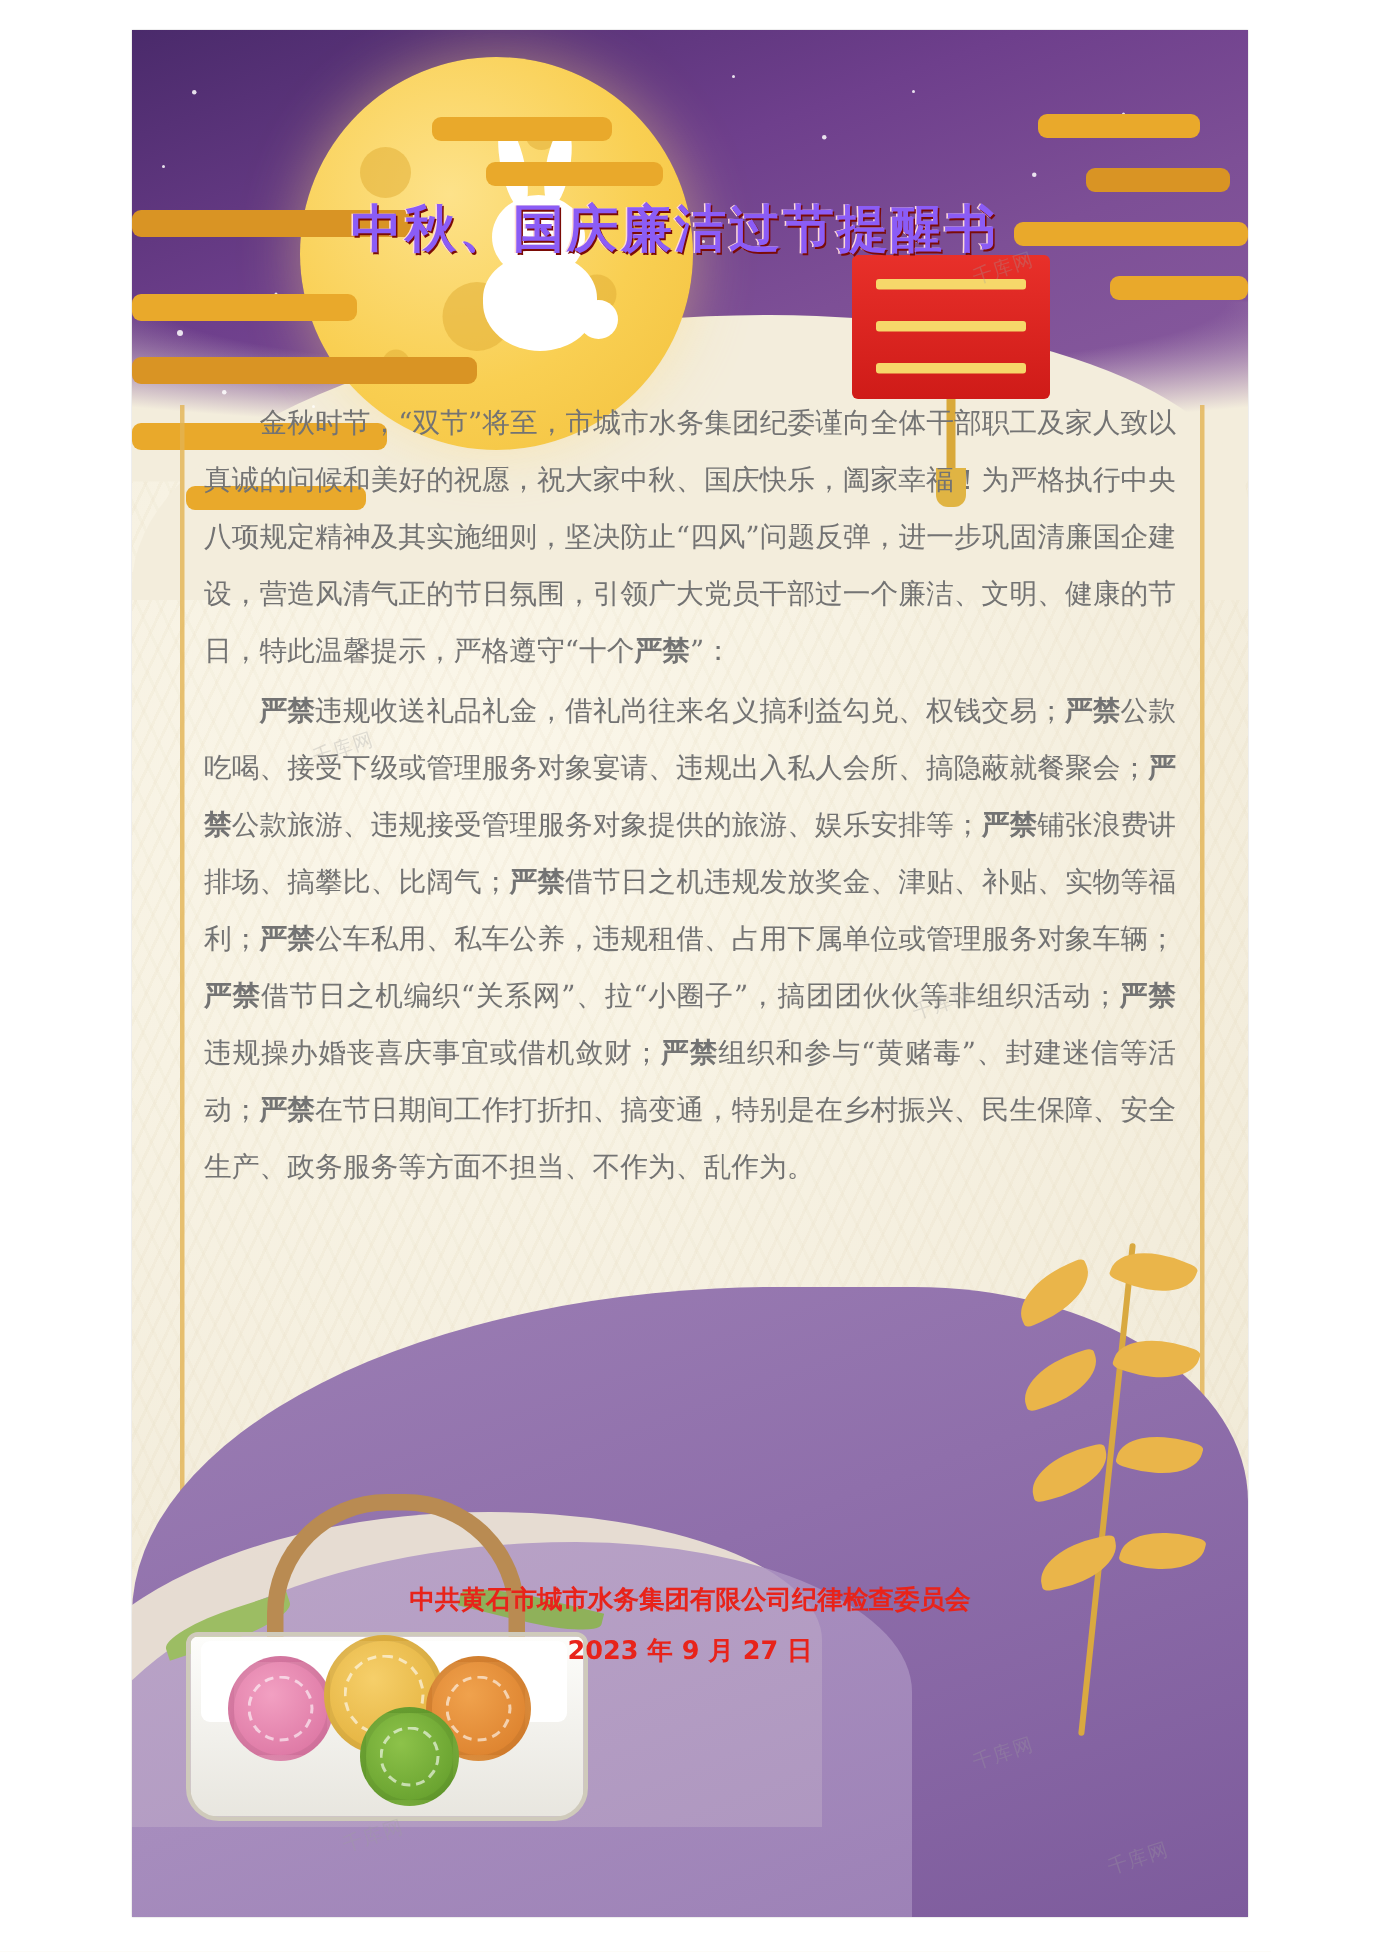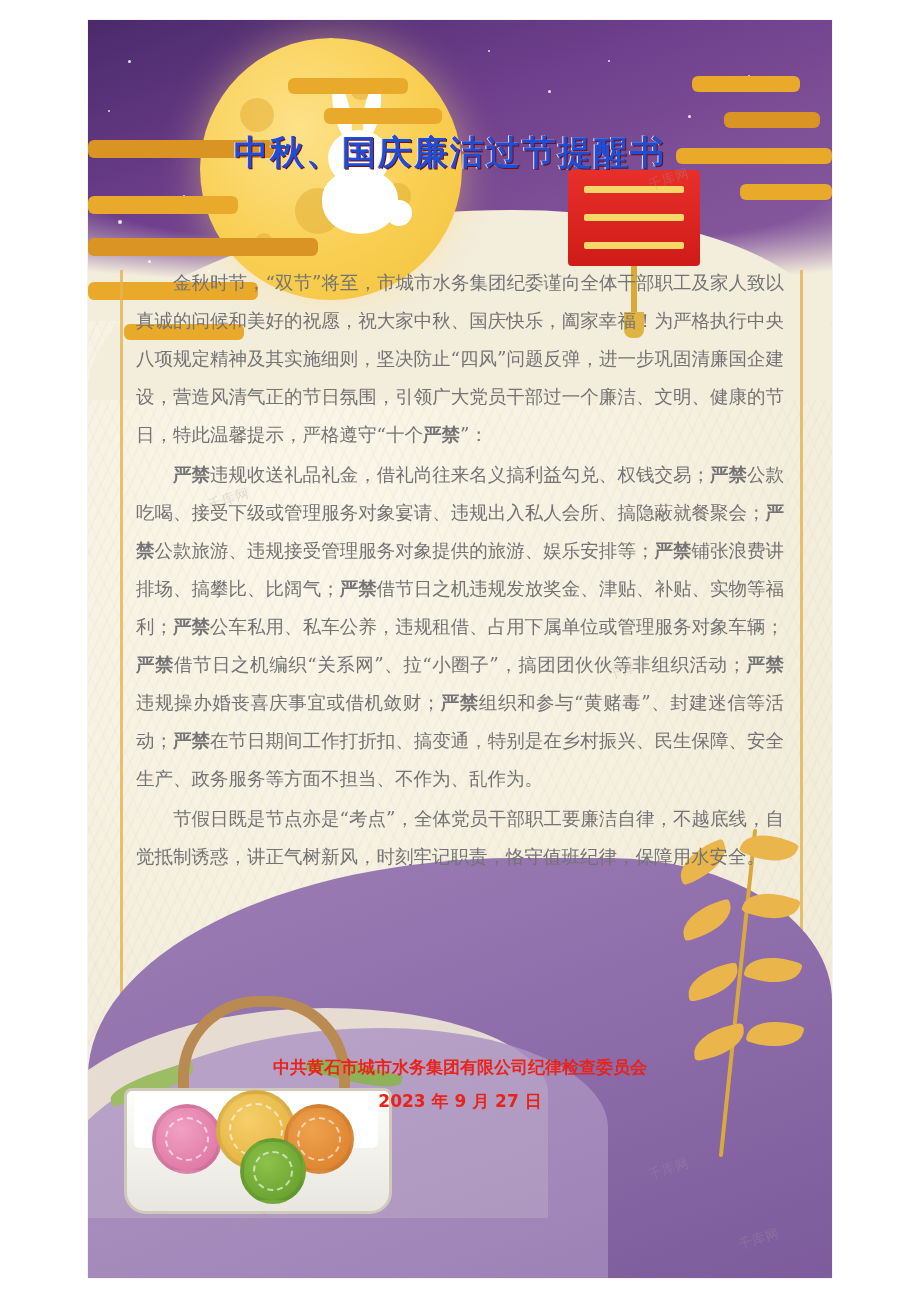--- a/index.html
+++ b/index.html
@@ -117,21 +117,21 @@
   .leaf{position:absolute;background:#8fb15a;border-radius:60% 0 60% 0;}
   
   .wheat{position:absolute;right:26px;bottom:120px;width:140px;height:330px;}
   .wheat .stem{position:absolute;left:70px;top:0;width:4px;height:330px;background:#d9a940;border-radius:2px;transform:rotate(6deg);}
   .wheat .lf{position:absolute;width:54px;height:28px;background:#eab54a;border-radius:80% 10% 80% 10%;}
   
   .title{
     position:absolute;left:0;top:110px;width:724px;text-align:center;
     font-family:"DejaVu Sans", sans-serif;
     font-weight:bold;font-size:34px;letter-spacing:2px;
-    color:#1d4ed8;
+    color:#8b5cf6;
     text-shadow:1px 1px 0 #7b0b06, -1px 0 0 #ffd9d6;
     z-index:30;
   }
   
   .content{
     position:absolute;left:48px;top:244px;width:648px;
     z-index:25;
     color:#737373;
     font-size:18.5px;
     line-height:38px;
@@ -256,21 +256,20 @@
       <div class="cake" style="left:132px;top:160px;width:58px;height:58px;background:radial-gradient(circle at 40% 35%,#8dc24a,#5f9a28)">
           <i></i>
         </div>
     </div>
 
     <div class="title">中秋、国庆廉洁过节提醒书</div>
 
     <div class="content">
       <p>金秋时节，“双节”将至，市城市水务集团纪委谨向全体干部职工及家人致以真诚的问候和美好的祝愿，祝大家中秋、国庆快乐，阖家幸福！为严格执行中央八项规定精神及其实施细则，坚决防止“四风”问题反弹，进一步巩固清廉国企建设，营造风清气正的节日氛围，引领广大党员干部过一个廉洁、文明、健康的节日，特此温馨提示，严格遵守“十个<span class="hl">严禁</span>”：</p>
       <p><span class="hl">严禁</span>违规收送礼品礼金，借礼尚往来名义搞利益勾兑、权钱交易；<span class="hl">严禁</span>公款吃喝、接受下级或管理服务对象宴请、违规出入私人会所、搞隐蔽就餐聚会；<span class="hl">严禁</span>公款旅游、违规接受管理服务对象提供的旅游、娱乐安排等；<span class="hl">严禁</span>铺张浪费讲排场、搞攀比、比阔气；<span class="hl">严禁</span>借节日之机违规发放奖金、津贴、补贴、实物等福利；<span class="hl">严禁</span>公车私用、私车公养，违规租借、占用下属单位或管理服务对象车辆；<span class="hl">严禁</span>借节日之机编织“关系网”、拉“小圈子”，搞团团伙伙等非组织活动；<span class="hl">严禁</span>违规操办婚丧喜庆事宜或借机敛财；<span class="hl">严禁</span>组织和参与“黄赌毒”、封建迷信等活动；<span class="hl">严禁</span>在节日期间工作打折扣、搞变通，特别是在乡村振兴、民生保障、安全生产、政务服务等方面不担当、不作为、乱作为。</p>
-      <p>节假日既是节点亦是“考点”，全体党员干部职工要廉洁自律，不越底线，自觉抵制诱惑，讲正气树新风，时刻牢记职责，恪守值班纪律，保障用水安全。</p>
     </div>
 
     <div class="sign">
       <span>中共黄石市城市水务集团有限公司纪律检查委员会</span>
       <span class="date">2023 年 9 月 27 日</span>
     </div>
 
     <div class="wm" style="left:560px;top:150px;transform:rotate(-18deg)">千库网</div>
     <div class="wm" style="left:120px;top:470px;transform:rotate(-18deg)">千库网</div>
     <div class="wm" style="left:520px;top:640px;transform:rotate(-18deg)">千库网</div>

